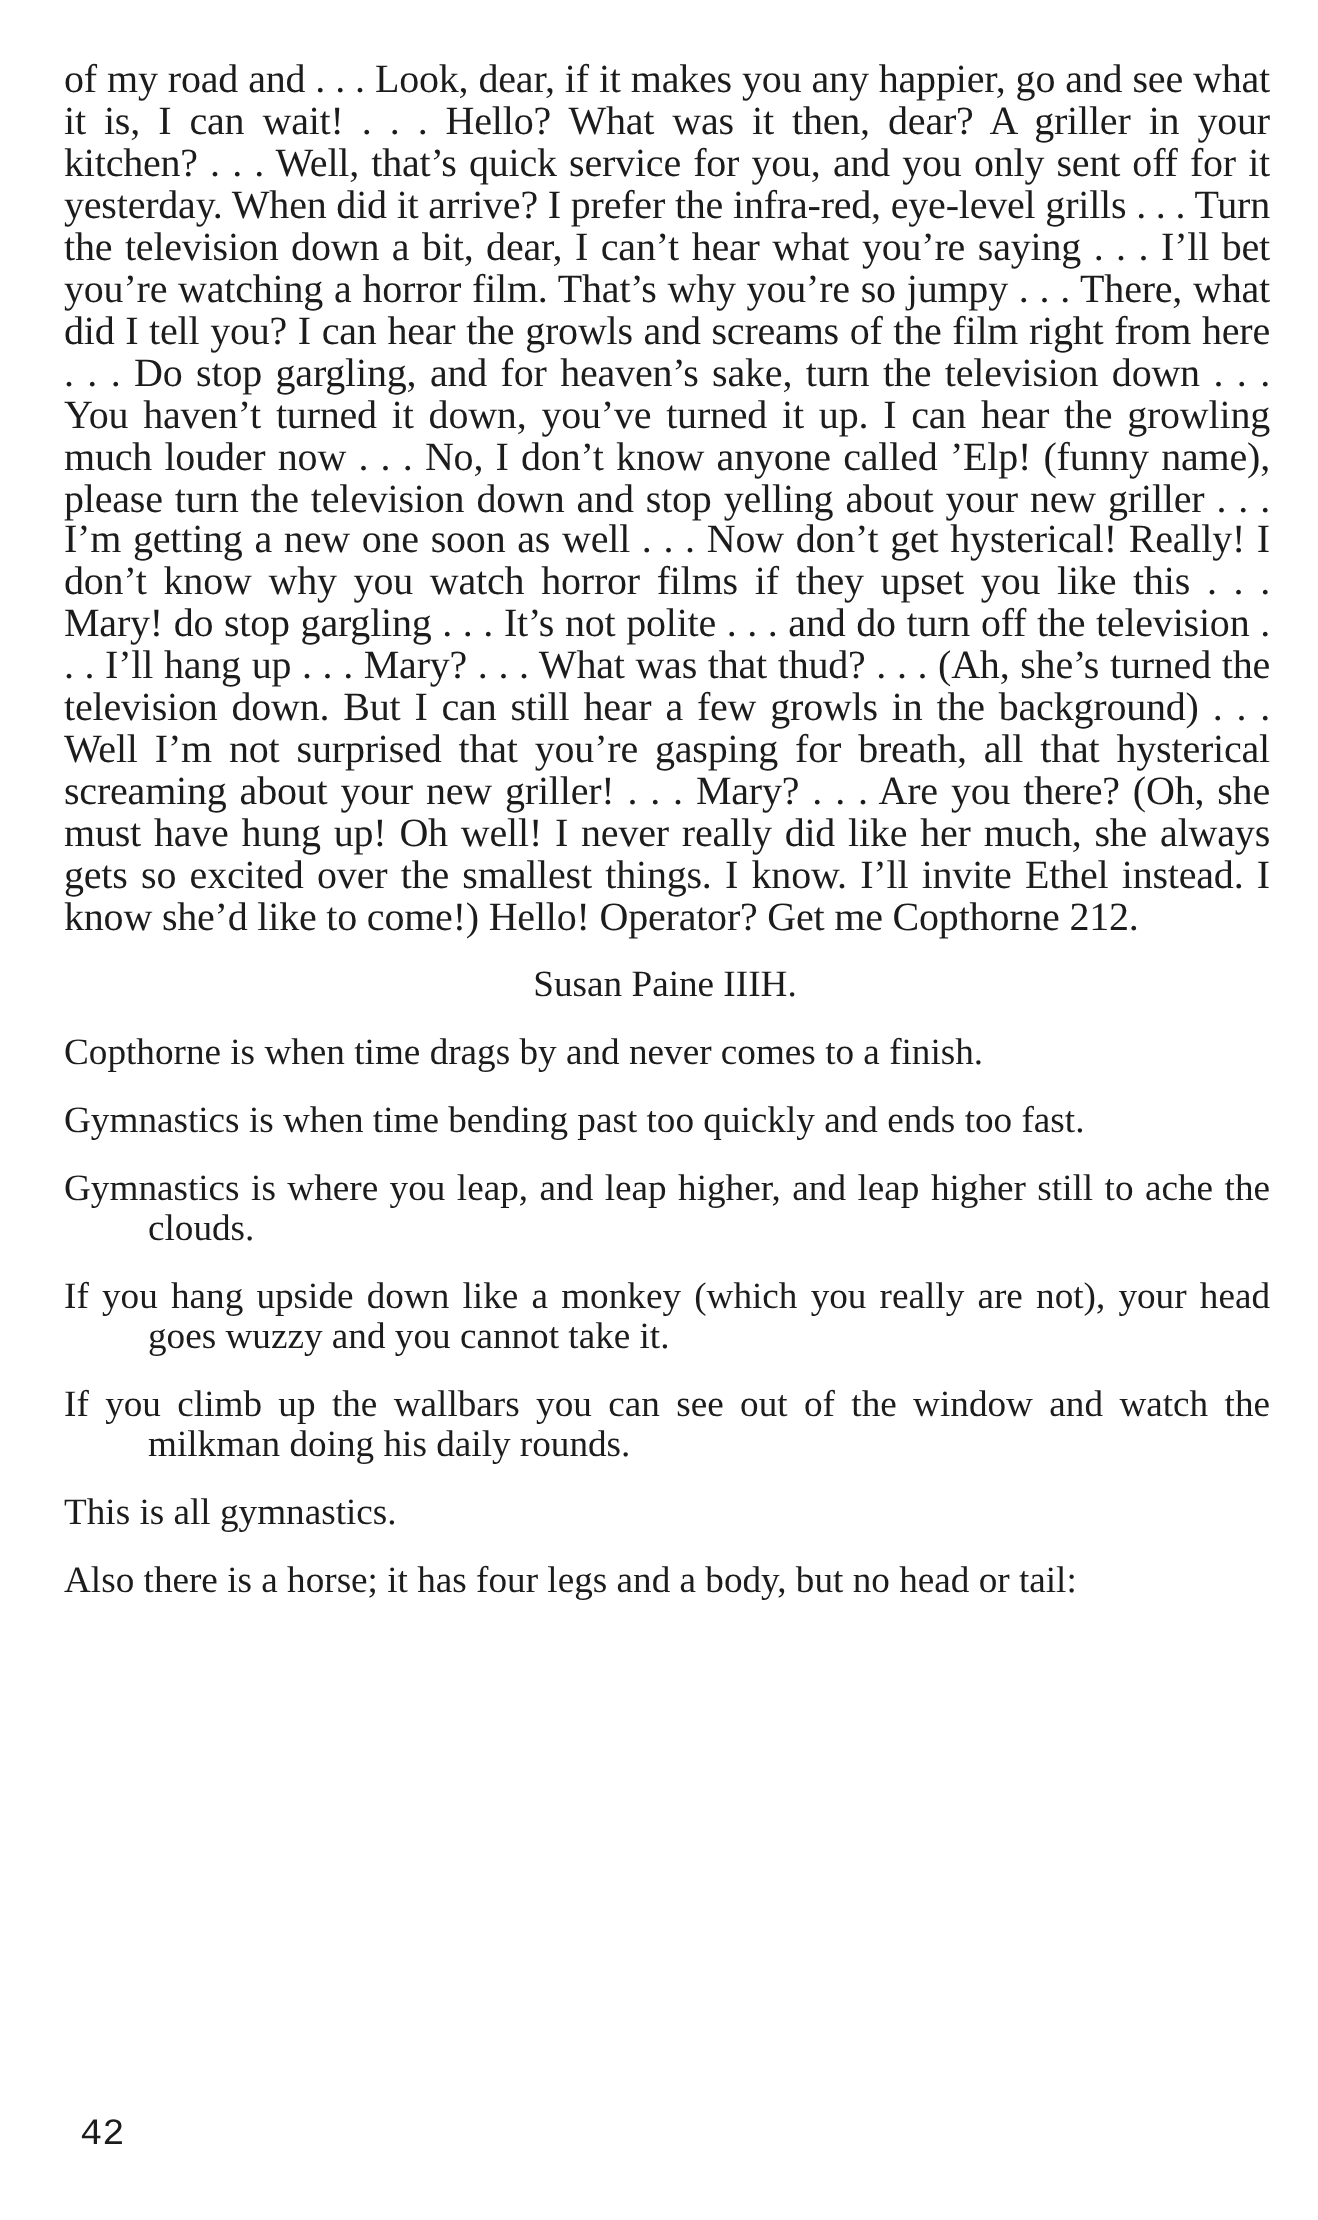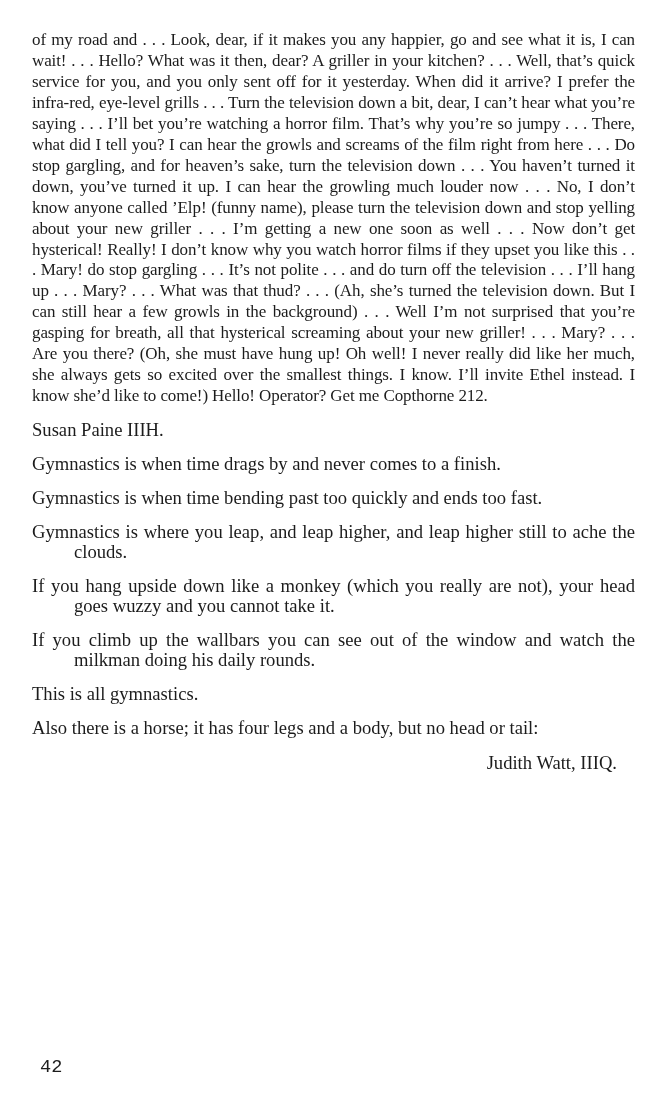--- a/index.html
+++ b/index.html
@@ -3,47 +3,46 @@
 <meta charset="utf-8">
 <style>
   html, body { margin: 0; padding: 0; background: #ffffff; }
   body {
     width: 659px; height: 1110px; position: relative; overflow: hidden;
     font-family: "Liberation Serif", "DejaVu Serif", serif;
     color: #1c1c1c;
   }
   .page { position: absolute; left: 32px; top: 30px; width: 603px; }
   .prose {
-    font-size: 17px; line-height: 20.95px; text-align: justify;
+    font-size: 20px; line-height: 20.95px; text-align: justify;
     text-align-last: left; margin: 0; letter-spacing: -0.1px;
   }
-  .sig { font-size: 18.6px; text-align: left; margin: 12px 0 0 0; padding-right: 2px; }
+  .sig { font-size: 18.6px; text-align: center; margin: 12px 0 0 0; padding-right: 2px; }
   .title {
     font-weight: bold; font-size: 18px; margin: 66px 0 0 0; letter-spacing: -0.2px;
   }
   .poem { margin-top: 13px; }
   .stanza {
     font-size: 18.6px; line-height: 20px; margin: 0 0 14px 0;
     padding-left: 42px; text-indent: -42px; text-align: justify; text-align-last: left;
   }
   .sig2 { font-size: 18.6px; text-align: right; margin: 13px 0 0 0; padding-right: 18px; }
   .pagenum { position: absolute; left: 40px; top: 1057px; font-size: 18.6px; font-family: Liberation Mono, monospace; }
 </style>
 </head>
 <body>
 
 <div class="page">
   <p class="prose">of my road and . . . Look, dear, if it makes you any happier, go and see what it is, I can wait! . . . Hello? What was it then, dear? A griller in your kitchen? . . . Well, that’s quick service for you, and you only sent off for it yesterday. When did it arrive? I prefer the infra-red, eye-level grills . . . Turn the television down a bit, dear, I can’t hear what you’re saying . . . I’ll bet you’re watching a horror film. That’s why you’re so jumpy . . . There, what did I tell you? I can hear the growls and screams of the film right from here . . . Do stop gargling, and for heaven’s sake, turn the television down . . . You haven’t turned it down, you’ve turned it up. I can hear the growling much louder now . . . No, I don’t know anyone called ’Elp! (funny name), please turn the television down and stop yelling about your new griller . . . I’m getting a new one soon as well . . . Now don’t get hysterical! Really! I don’t know why you watch horror films if they upset you like this . . . Mary! do stop gargling . . . It’s not polite . . . and do turn off the television . . . I’ll hang up . . . Mary? . . . What was that thud? . . . (Ah, she’s turned the television down. But I can still hear a few growls in the background) . . . Well I’m not surprised that you’re gasping for breath, all that hysterical screaming about your new griller! . . . Mary? . . . Are you there? (Oh, she must have hung up! Oh well! I never really did like her much, she always gets so excited over the smallest things. I know. I’ll invite Ethel instead. I know she’d like to come!) Hello! Operator? Get me Copthorne 212.</p>
   <p class="sig">Susan Paine IIIH.</p>
 
   <div class="poem">
-    <p class="stanza">Gymnastics is when time drags by and never comes to a finish.</p>
+    <p class="stanza">Copthorne is when time drags by and never comes to a finish.</p>
     <p class="stanza">Gymnastics is when time bending past too quickly and ends too fast.</p>
     <p class="stanza">Gymnastics is where you leap, and leap higher, and leap higher still to ache the clouds.</p>
     <p class="stanza">If you hang upside down like a monkey (which you really are not), your head goes wuzzy and you cannot take it.</p>
     <p class="stanza">If you climb up the wallbars you can see out of the window and watch the milkman doing his daily rounds.</p>
     <p class="stanza">This is all gymnastics.</p>
     <p class="stanza">Also there is a horse; it has four legs and a body, but no head or tail:</p>
   </div>
-  <p class="sig2">Judith Watt, IIIQ.</p>
 </div>
 
 <div class="pagenum">42</div>
 
 </body></html>

